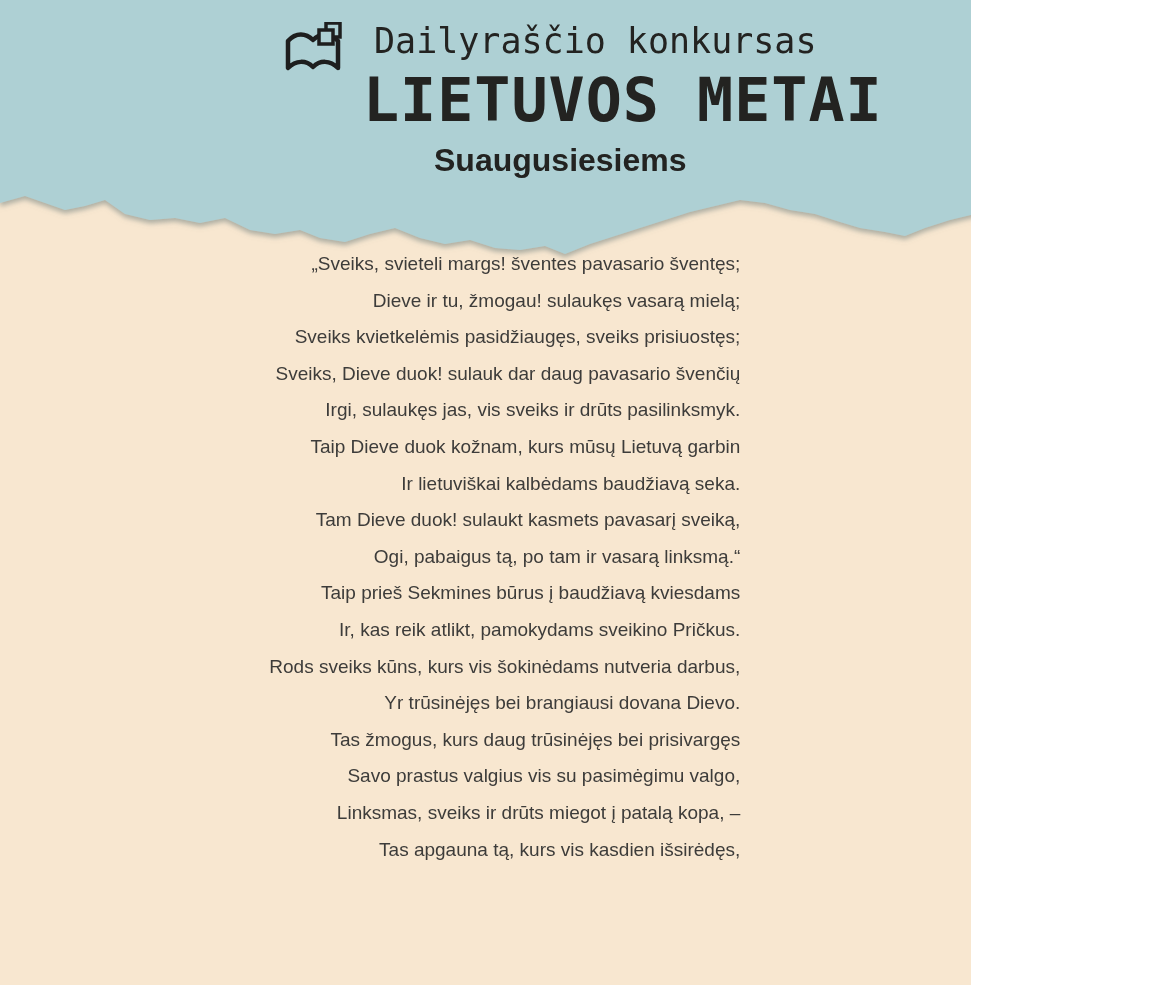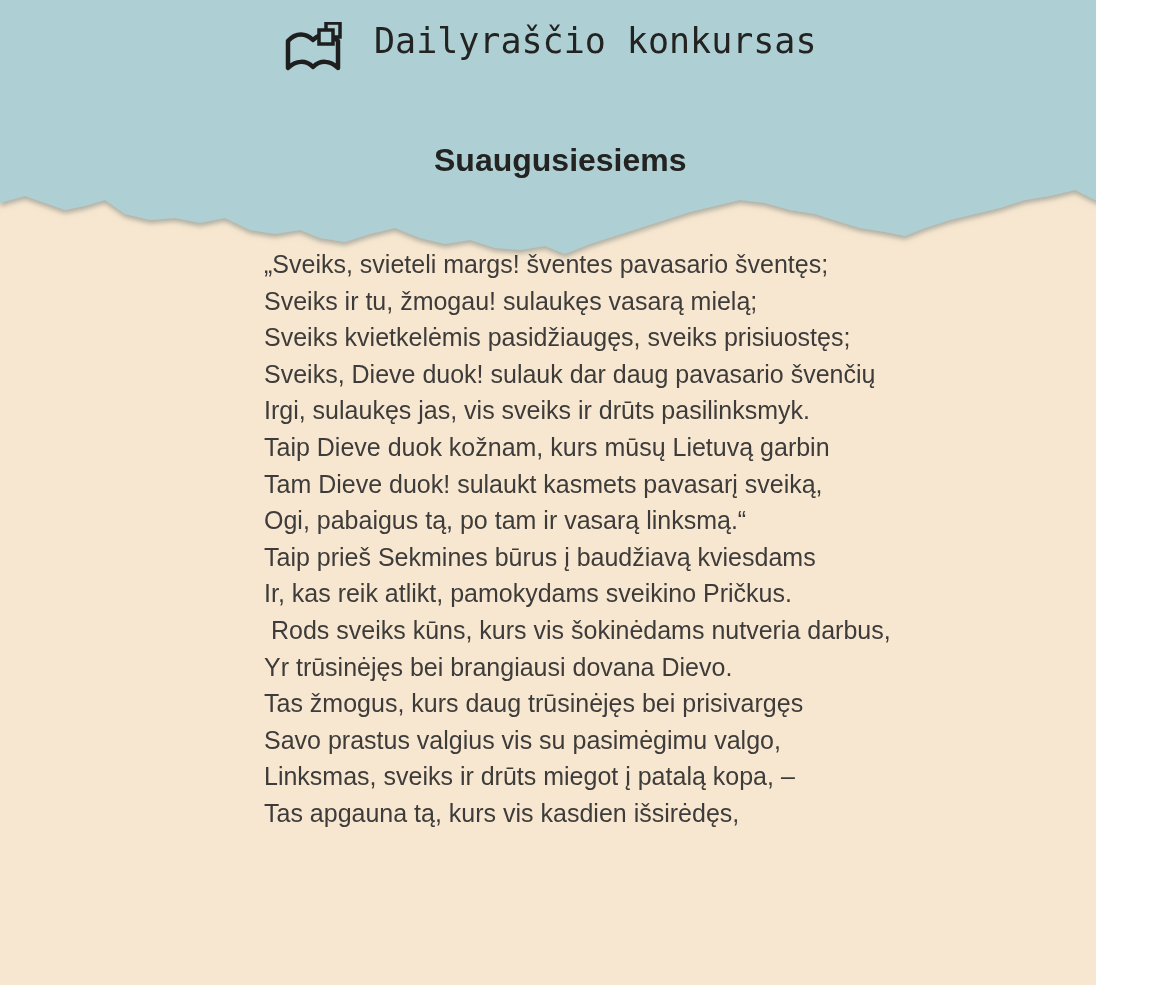--- a/index.html
+++ b/index.html
@@ -1,19 +1,19 @@
 <!DOCTYPE html>
 <html style="--top_bg: #aed0d4; --bottom_bg: #f8e7d0; --header_text: #232321; --poem_text: #3d3c3a; --fringe: #6f7f7e;"><head>
 <meta charset="utf-8">
 <style>
   html,body{margin:0;padding:0;}
   body{font-family:"Liberation Sans",sans-serif;}
   .canvas{
     position:relative;
-    width:1096px;height:985px;
+    width:971px;height:985px;
     background:var(--bottom_bg,#f8e7d0);
     overflow:hidden;
   }
   .torn-svg{
     position:absolute;left:0;top:0;width:1175px;height:270px;display:block;
   }
   .header-row{
     position:absolute;left:282px;top:20px;
     display:flex;align-items:flex-start;gap:28px;
   }
@@ -37,22 +37,23 @@
   .subtitle{
     position:absolute;left:434px;top:138px;
     font-family:"Liberation Sans","DejaVu Sans",sans-serif;
     font-weight:bold;
     font-size:32px;line-height:44px;
     color:var(--header_text,#222);
     white-space:nowrap;
   }
   .poem{
     position:absolute;left:264px;top:246px;
-    font-size:25px;line-height:36.6px;
+    font-size:19px;line-height:36.6px;
     color:var(--poem_text,#3d3c3a);
+    text-align:right;
   }
   .poem-line{white-space:pre;}
 </style>
 </head>
 <body>
 
 <div class="canvas">
 
   <svg class="torn-svg" viewBox="0 0 1175 270" preserveAspectRatio="none" aria-hidden="true">
     <defs>
@@ -73,31 +74,33 @@
 
   <div class="header-row">
     <svg class="book-icon-svg" viewBox="0 0 64 62" aria-hidden="true">
       <path d="M6 19 C14 10 24 11 31 18 C38 11 48 10 56 19 L56 46 C48 38 38 38 31 45 C24 38 14 38 6 46 Z" fill="none" stroke="#1e1e1e" stroke-width="4.5" stroke-linejoin="round"></path>
       <rect x="44" y="1" width="14" height="14" style="fill:var(--top_bg,#aed0d4)" stroke="#1e1e1e" stroke-width="3.5"></rect>
       <rect x="37" y="8" width="14" height="14" style="fill:var(--top_bg,#aed0d4)" stroke="#1e1e1e" stroke-width="3.5"></rect>
     </svg>
     <div class="contest-label">Dailyraščio konkursas</div>
   </div>
 
+  <div class="main-title">LIETUVOS METAI</div>
 
   <div class="subtitle">Suaugusiesiems</div>
 
   <div class="poem">
 
   <div class="poem-line">„Sveiks, svieteli margs! šventes pavasario šventęs;</div>
-      <div class="poem-line">Sveiks ir tu, žmogau! sulaukęs vasarą mielą;</div>
+      <div class="poem-line">Dieve ir tu, žmogau! sulaukęs vasarą mielą;</div>
       <div class="poem-line">Sveiks kvietkelėmis pasidžiaugęs, sveiks prisiuostęs;</div>
       <div class="poem-line">Sveiks, Dieve duok! sulauk dar daug pavasario švenčių</div>
       <div class="poem-line">Irgi, sulaukęs jas, vis sveiks ir drūts pasilinksmyk.</div>
       <div class="poem-line">Taip Dieve duok kožnam, kurs mūsų Lietuvą garbin</div>
+      <div class="poem-line">Ir lietuviškai kalbėdams baudžiavą seka.</div>
       <div class="poem-line">Tam Dieve duok! sulaukt kasmets pavasarį sveiką,</div>
       <div class="poem-line">Ogi, pabaigus tą, po tam ir vasarą linksmą.“</div>
       <div class="poem-line">Taip prieš Sekmines būrus į baudžiavą kviesdams</div>
       <div class="poem-line">Ir, kas reik atlikt, pamokydams sveikino Pričkus.</div>
       <div class="poem-line"> Rods sveiks kūns, kurs vis šokinėdams nutveria darbus,</div>
       <div class="poem-line">Yr trūsinėjęs bei brangiausi dovana Dievo.</div>
       <div class="poem-line">Tas žmogus, kurs daug trūsinėjęs bei prisivargęs</div>
       <div class="poem-line">Savo prastus valgius vis su pasimėgimu valgo,</div>
       <div class="poem-line">Linksmas, sveiks ir drūts miegot į patalą kopa, –</div>
       <div class="poem-line">Tas apgauna tą, kurs vis kasdien išsirėdęs,</div>

